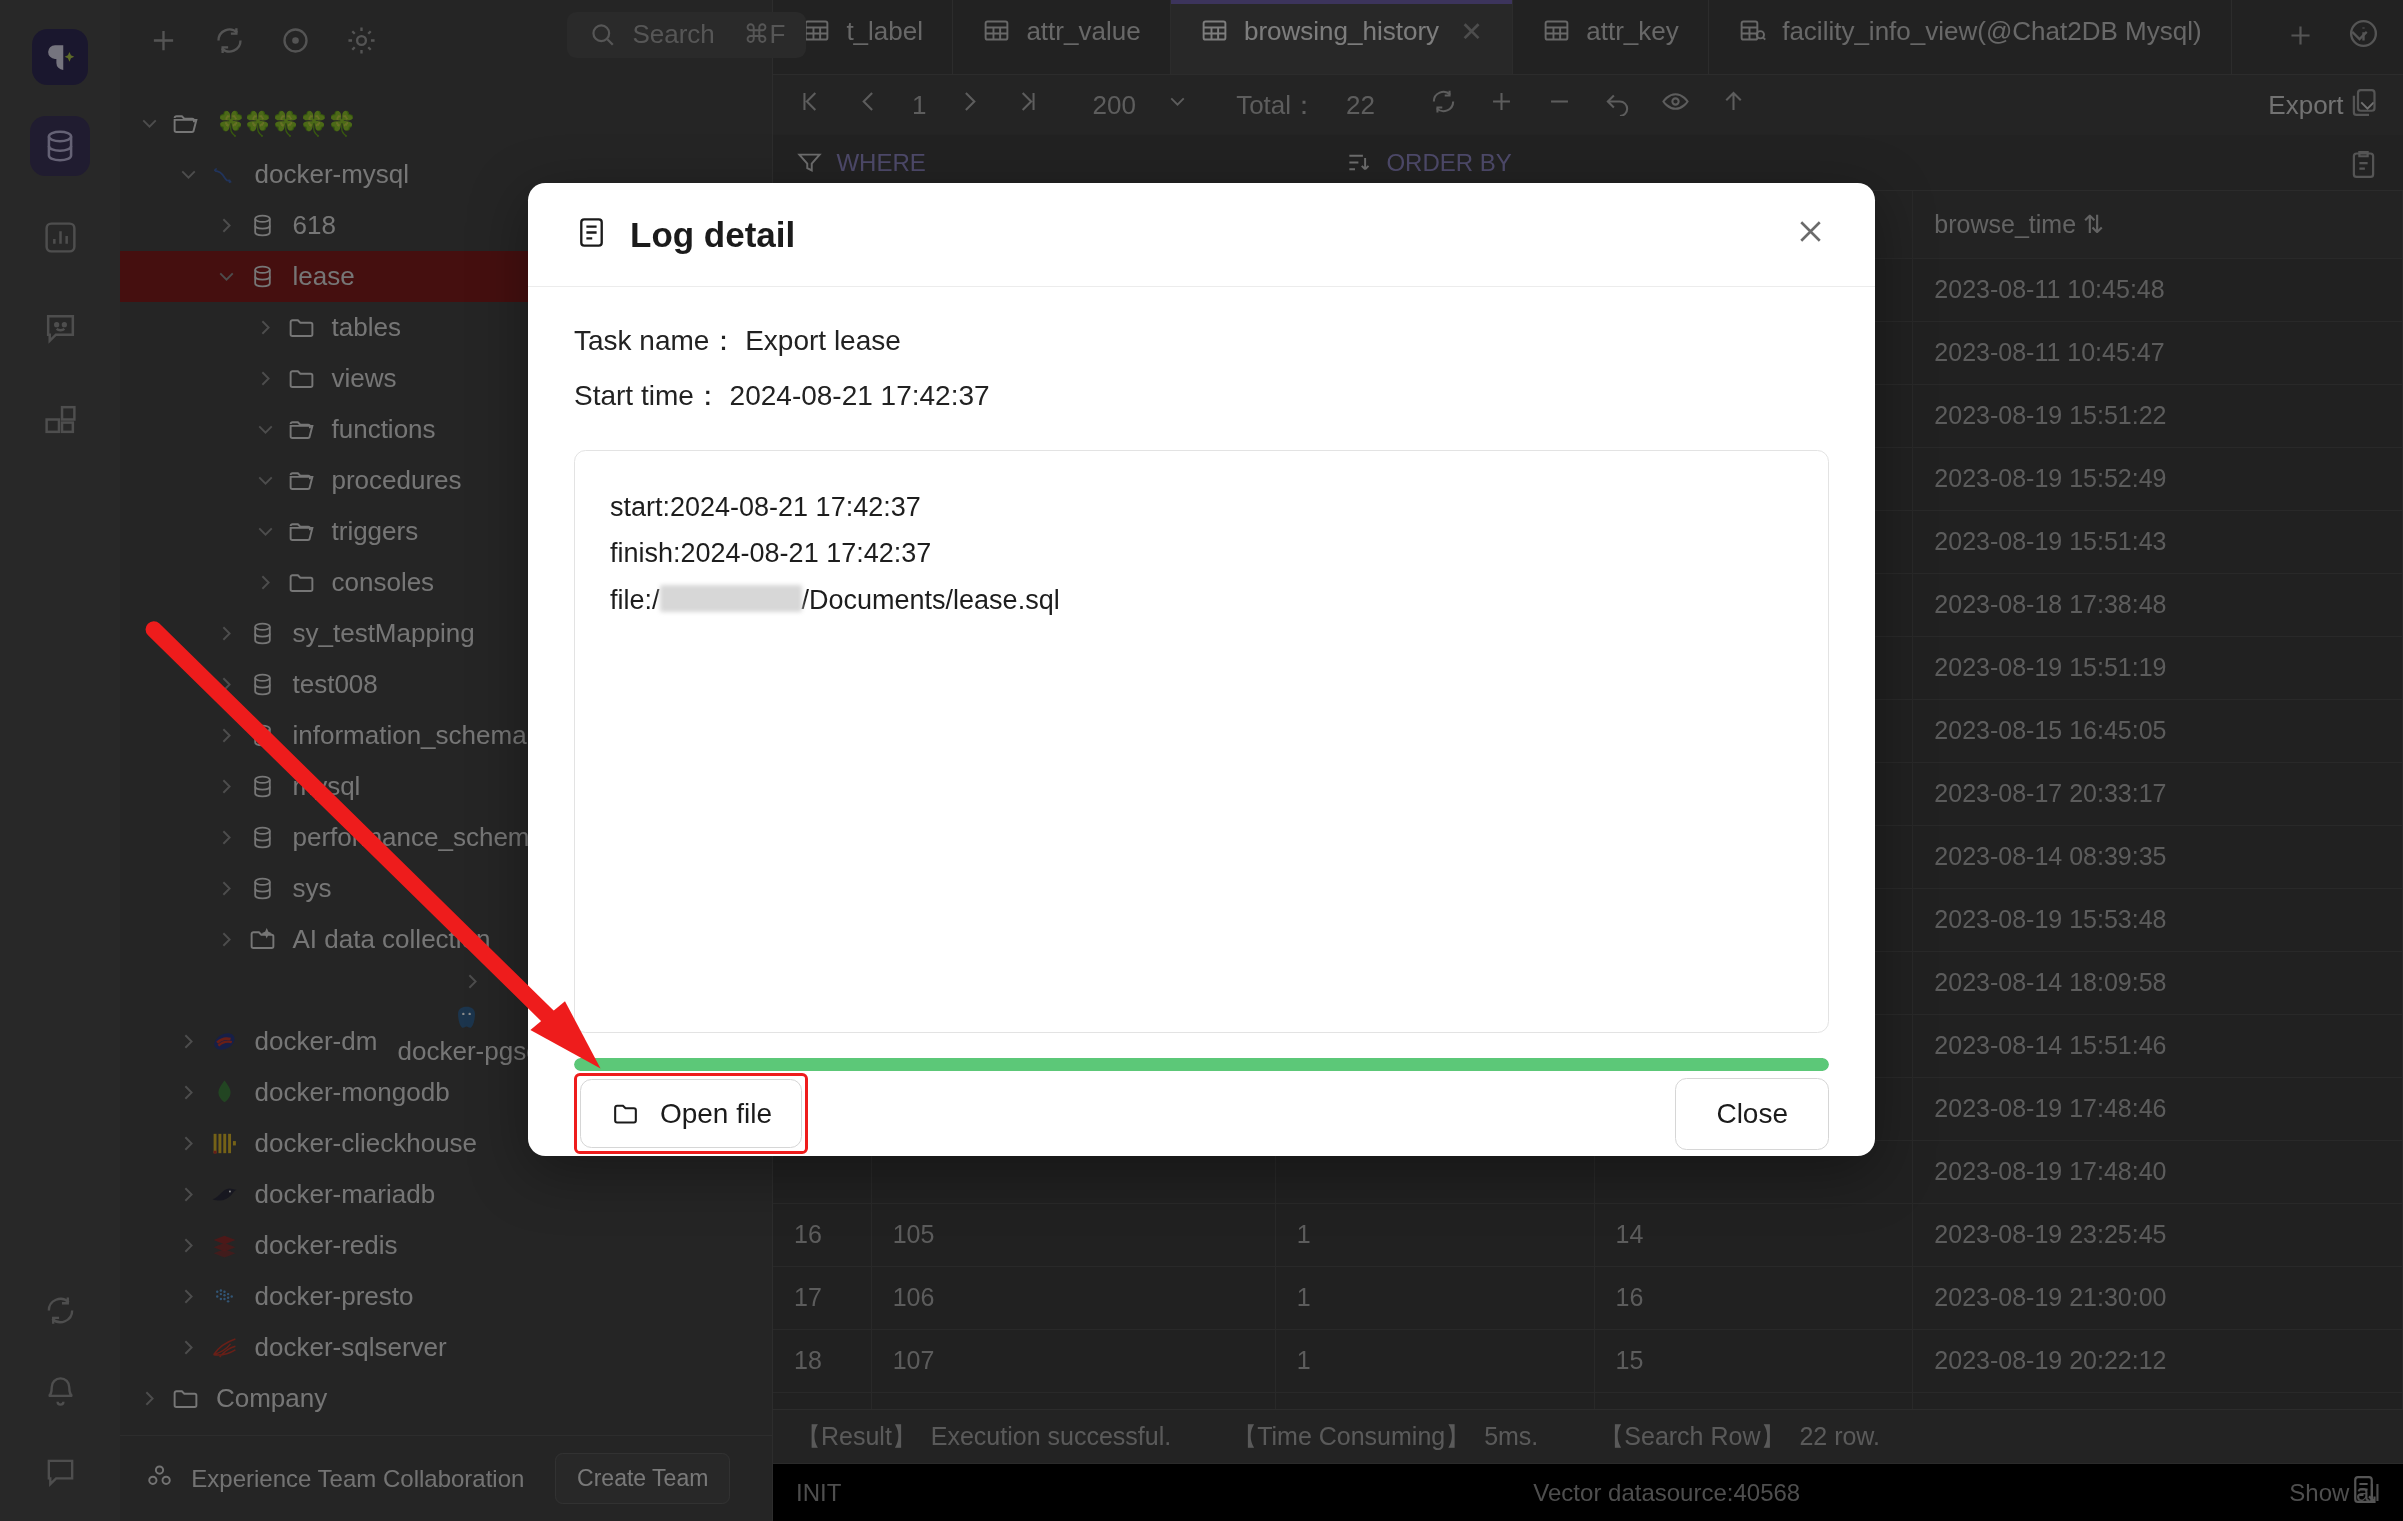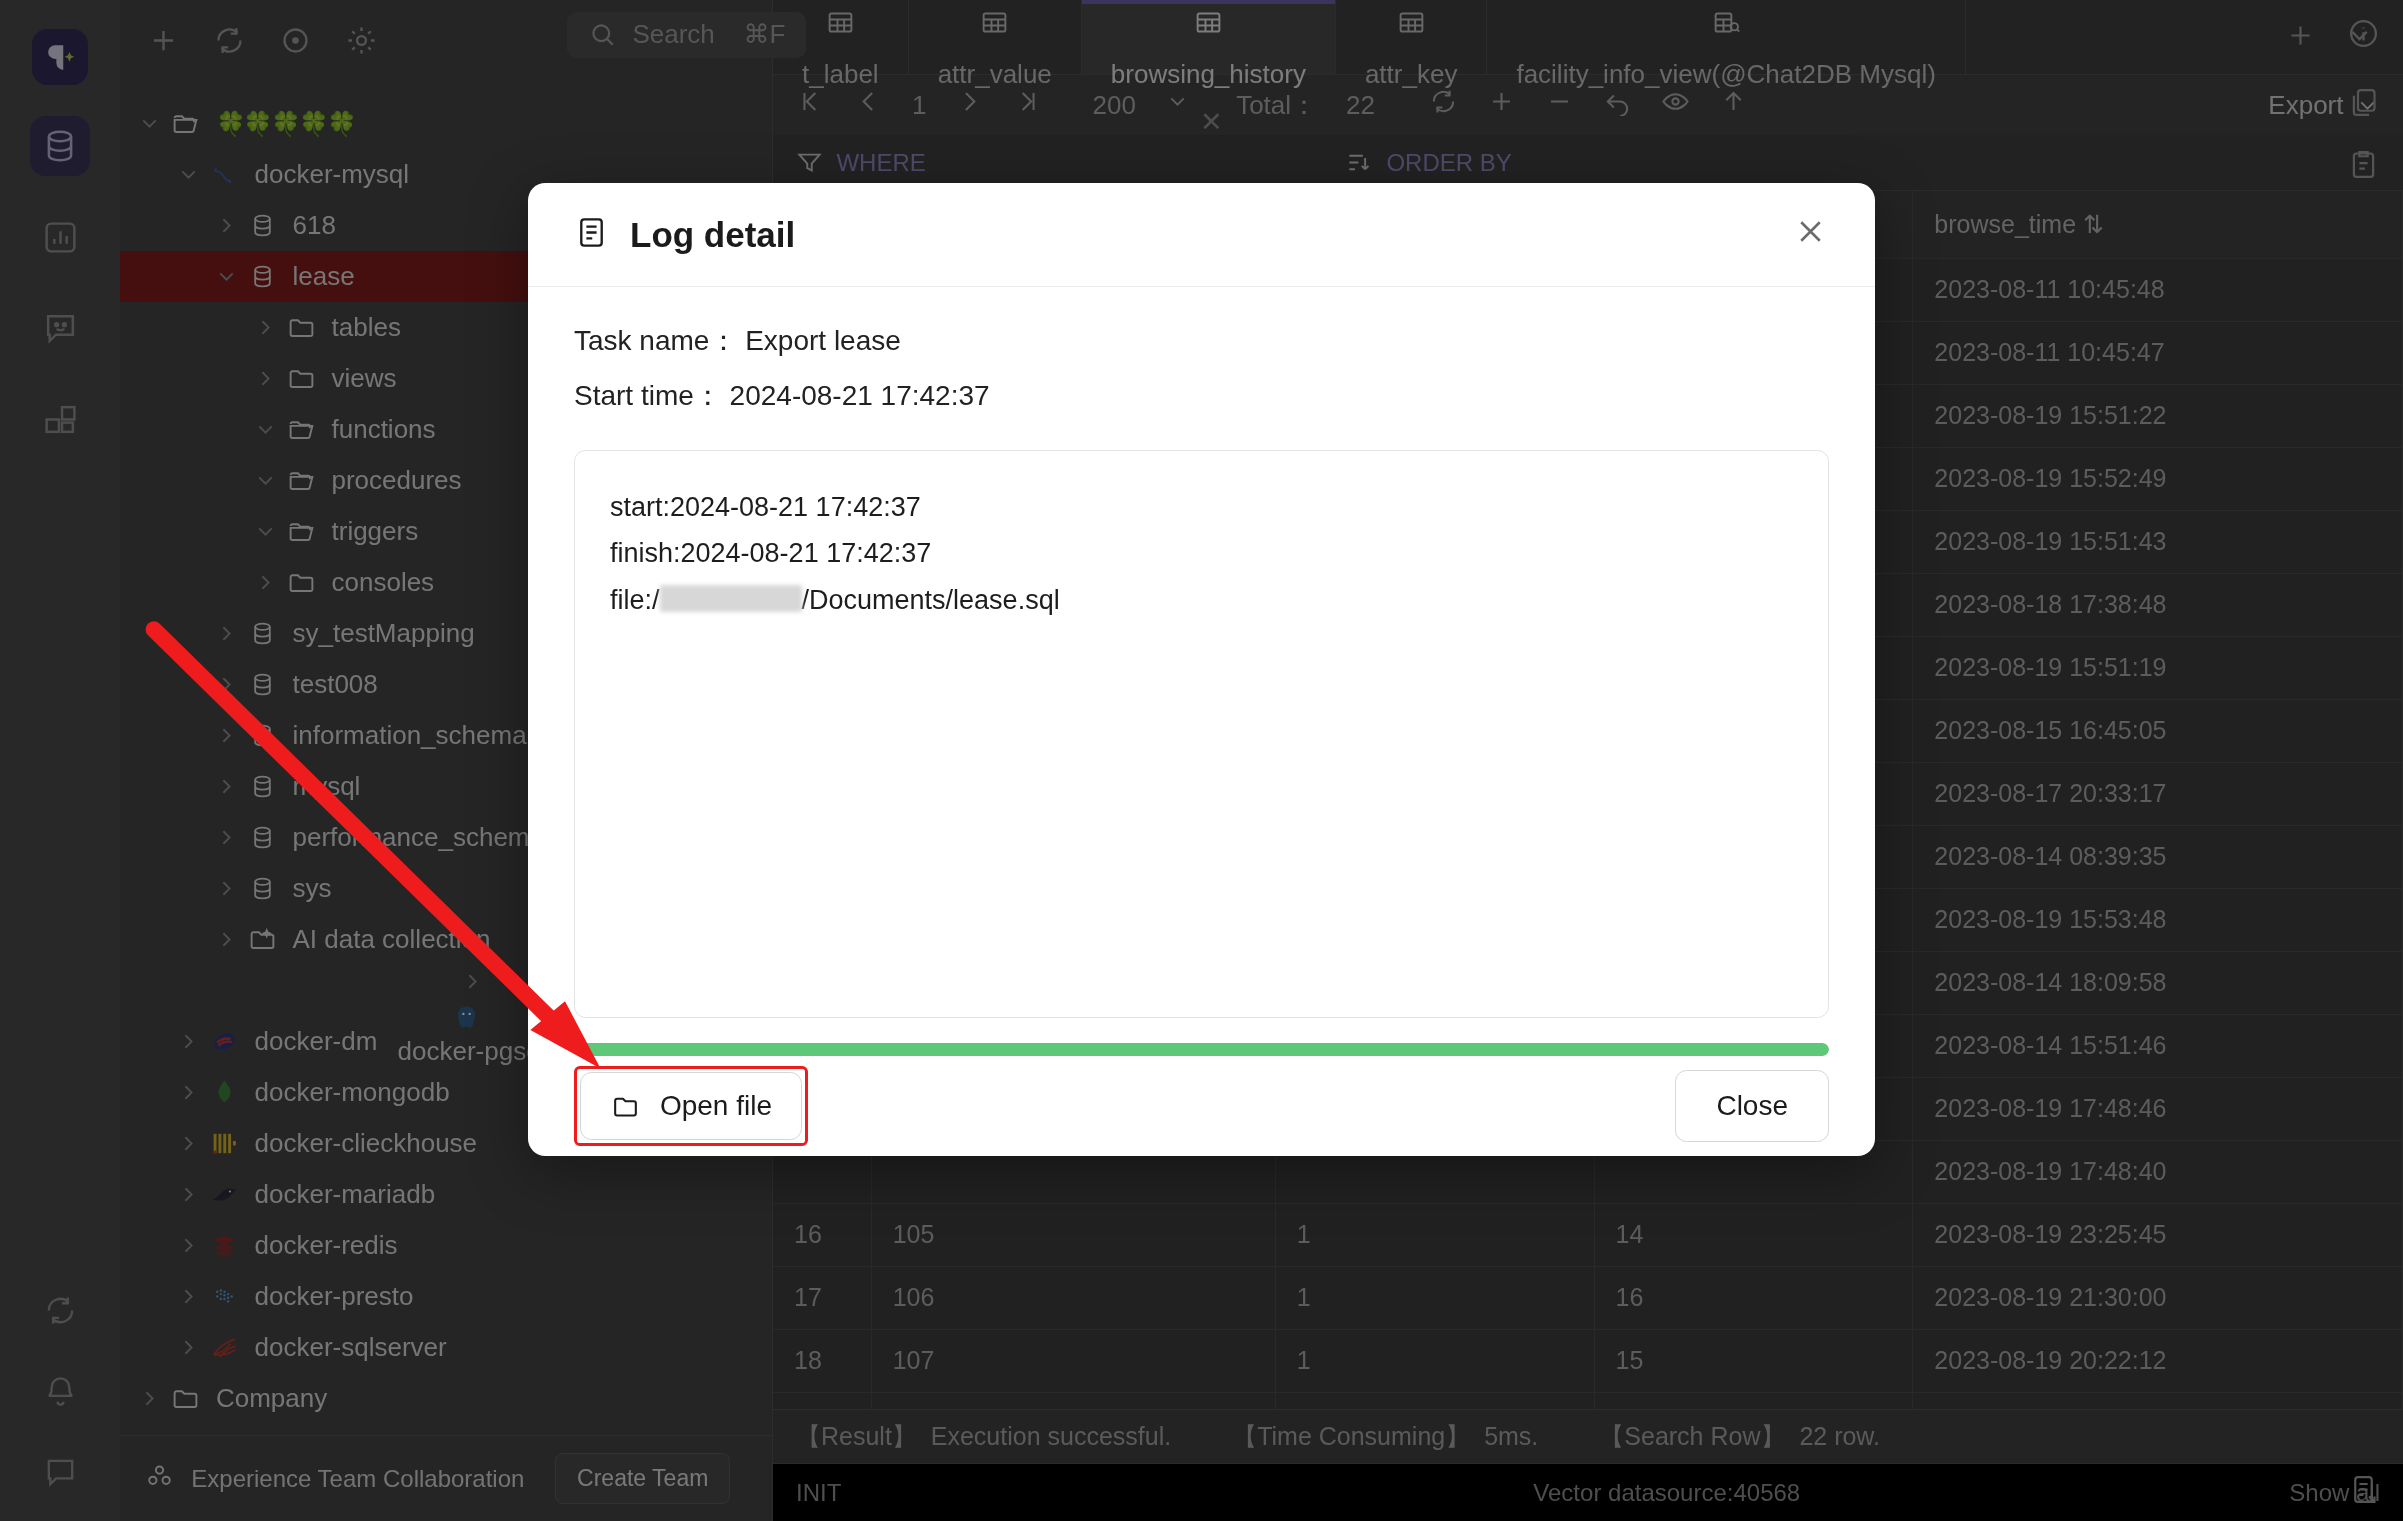--- a/index.html
+++ b/index.html
@@ -73,23 +73,23 @@
   .team-btn {
     background: #4a4a4a; border: 1px solid #5c5c5c; border-radius: 7.7px;
     color: #ddd; font-size: 23px; padding: 10.6px 21px; margin-left: 13.4px;
   }
 
   
   .main { position: absolute; left: 773px; right: 0; top: 0; bottom: 0; }
 
   .tabbar { height: 75px; display: flex; align-items: stretch; background: #3f3f3f;
     border-bottom: 1px solid #505050; }
-  .tab { display: flex; align-items: center; gap: 15.4px; padding: 8px 29px;
+  .tab { display: flex; align-items: flex-start; gap: 15.4px; padding: 16px 29px;
     color: #bdbdbd; font-size: 26px; border-right: 1px solid #505050;
-    white-space: nowrap; position: relative; flex-direction: column; }
+    white-space: nowrap; position: relative; }
   .tab.active { background: #4a4a4a; color: #e3e3e3; }
   .tab.active::before { content:""; position:absolute; left:0; right:0; top:0;
     height:3.8px; background:#6d5fa8; }
   .tab .x { color: #8c8c8c; font-size: 27px; margin-left: 5.8px; }
   .tabbar-right { margin-left: auto; display: flex; align-items: center;
     gap: 29px; padding: 0 29px; color: #9c9c9c; }
 
   .gridbar { height: 60px; display: flex; align-items: center; gap: 29px;
     padding: 0 23px; color: #a9a9a9; font-size: 26px; background: #424242; }
   .export { margin-left: auto; display: flex; align-items: center; gap: 11.5px;
@@ -146,21 +146,21 @@
   .meta .lbl { color: #222; }
   .logbox { margin-top: 17.3px; flex: 1; border: 1px solid #e3e3e3;
     border-radius: 11.5px; padding: 33px 35px; font-size: 27px; color: #1d1d1d;
     line-height: 1.72; overflow: hidden; }
   .redact { display: inline-block; width: 142px; height: 27px;
     background: #d7d7d7; vertical-align: -2.9px; border-radius: 1.9px;
     filter: blur(1.9px); }
   .progress { margin: 25px 46px 0 46px; height: 13.4px; border-radius: 6.7px;
     background: #e8e8e8; overflow: hidden; }
   .progress .bar { height: 100%; background: #5cc878; border-radius: 6.7px; }
-  .modal-foot { height: 100px; display: flex; align-items: center;
+  .modal-foot { height: 85px; display: flex; align-items: center;
     padding: 0 46px; border-radius: 10px; }
   .btn {
     display: inline-flex; align-items: center; gap: 19px;
     border: 1px solid #d6d6d6; border-radius: 11.5px; background: #fff;
     font-size: 28px; color: #1b1b1b; padding: 17.3px 29px;
   }
   .openfile-wrap { border: 3.8px solid #ee1c1c; border-radius: 5.8px; padding: 2.9px; }
   .btn-close { margin-left: auto; padding: 19px 40px; }
 
   

